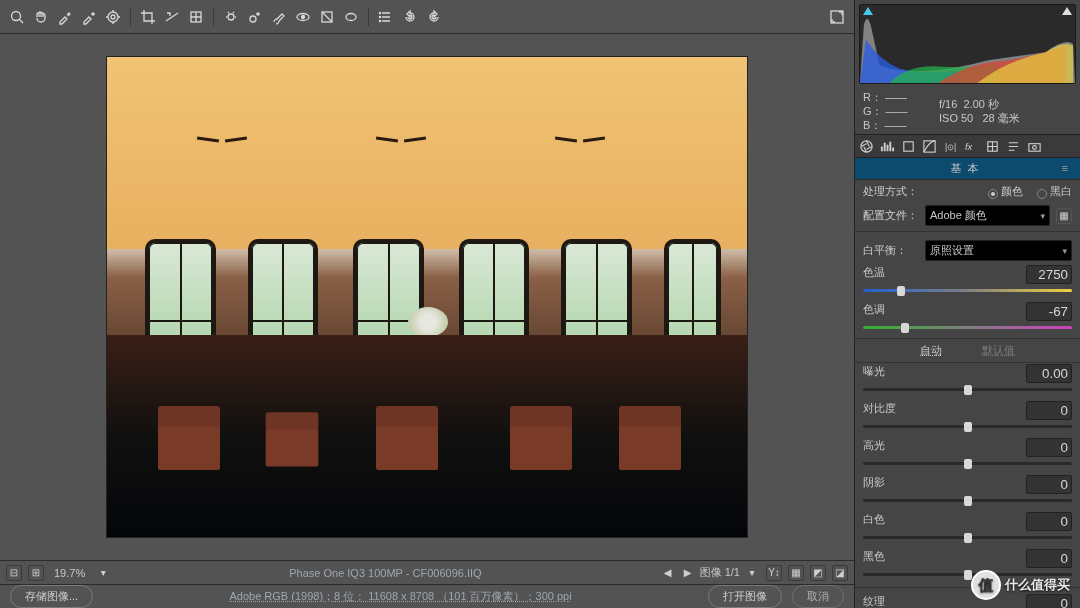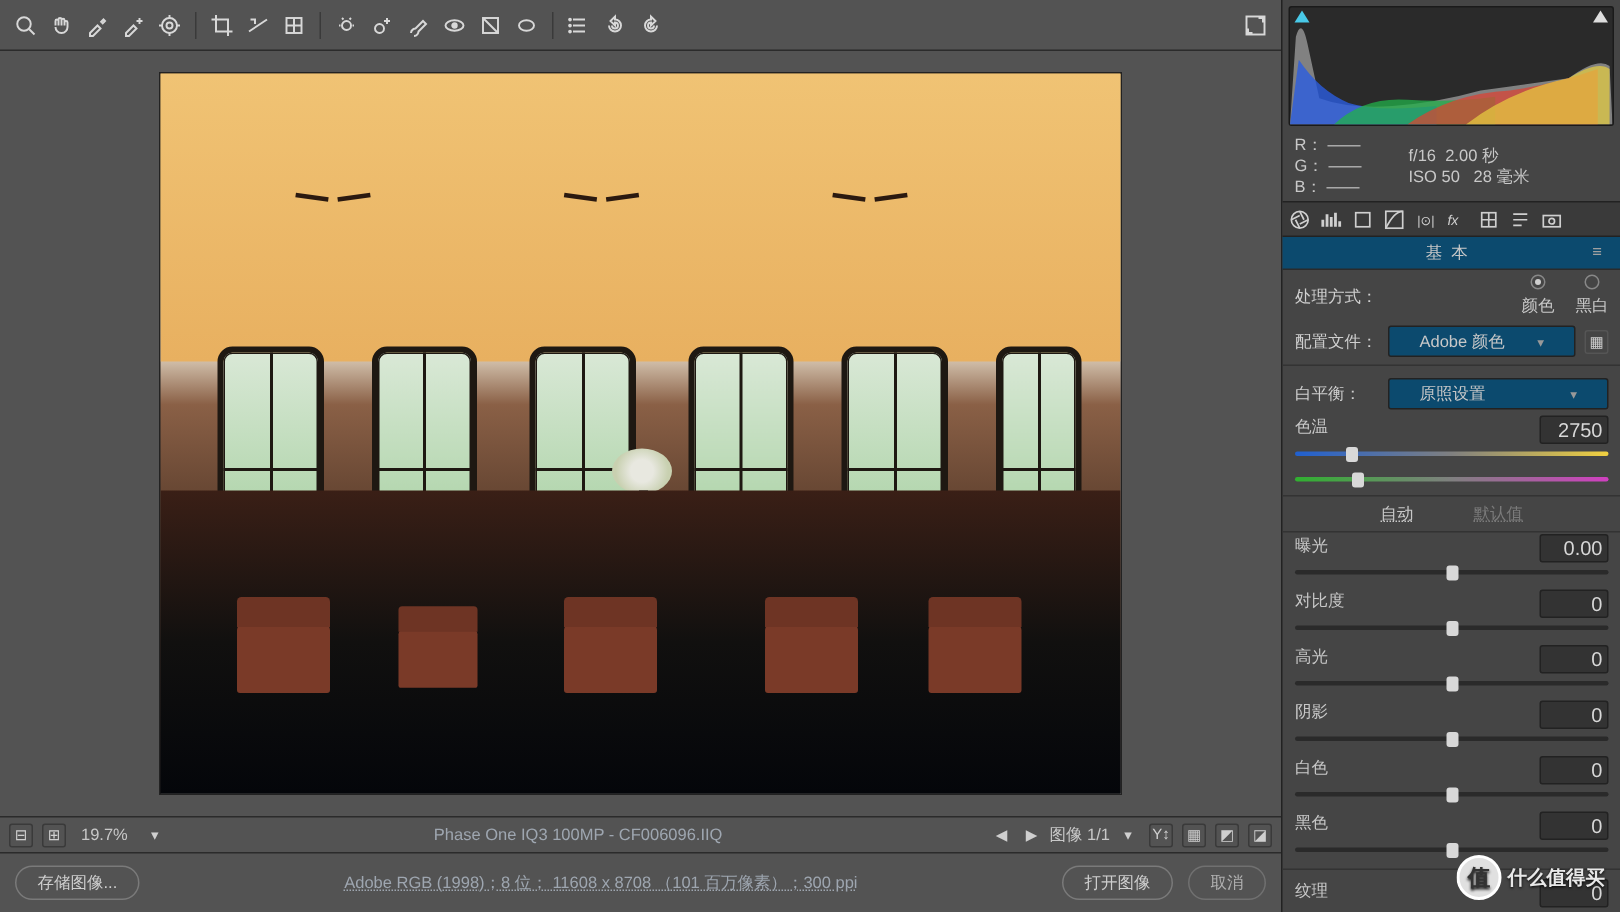--- a/index.html
+++ b/index.html
@@ -34,21 +34,21 @@
 .flowers{position:absolute;left:47%;top:52%;width:40px;height:30px;background:radial-gradient(circle,#e8e8e0 30%,#c8d0b0 70%);border-radius:50%;}
 .flowers::after{content:"";position:absolute;left:45%;top:28px;width:6px;height:34px;background:#0a0a0a;}
 
 .footer1 { height: 24px; border-top: 1px solid #2b2b2b; display: flex; align-items: center; padding: 0 6px; gap: 6px; }
 .footer1 .zoom { padding: 0 4px; }
 .footer1 .center { flex: 1; text-align: center; color: #9ea6b0; }
 .footer1 .nav { display: flex; align-items: center; gap: 4px; }
 .small-btn { width: 16px; height: 16px; display: flex; align-items: center; justify-content: center; cursor: pointer; color: #cfcfcf; border: 1px solid #3a3a3a; border-radius: 2px; font-size: 10px; }
 .small-btn.noborder{border:none}
 
-.footer2 { height: 40px; border-top: 1px solid #2b2b2b; display: flex; align-items: center; padding: 0 10px; gap: 10px; }
+.footer2 { height: 24px; border-top: 1px solid #2b2b2b; display: flex; align-items: center; padding: 0 10px; gap: 10px; }
 .footer2 .center { flex: 1; text-align: center; color: #9ea6b0; text-decoration: underline dotted; }
 .pill-btn { padding: 3px 14px; border: 1px solid #7a7a7a; border-radius: 12px; cursor: pointer; color: #cfcfcf; }
 
 
 .panel { width: 226px; background: #454545; border-left: 1px solid #222; display: flex; flex-direction: column; font-size: 11px; }
 .histogram { height: 80px; background: #2a2a2a; position: relative; margin: 4px; border: 1px solid #1a1a1a; border-radius: 2px; }
 .hist-body { position: absolute; inset: 4px 0 0 0; }
 .hist-body svg { width:100%; height:100%; }
 .tri { position:absolute; top:2px; width:0; height:0; border-left:5px solid transparent; border-right:5px solid transparent; border-bottom:8px solid #49c9e8; }
 .tri.right{ right:3px; border-bottom-color:#dedede }
@@ -61,24 +61,24 @@
 
 .tabstrip { height:24px; background:#3a3a3a; border-top:1px solid #222; border-bottom:1px solid #222; display:flex; align-items:center; padding:0 4px; gap:6px; }
 .tabstrip svg { width:15px; height:15px; stroke:#cfcfcf; fill:none; stroke-width:1.2; cursor:pointer; }
 
 .section-title { background:#0c4a6e; text-align:center; padding:3px 0; letter-spacing:6px; border-bottom:1px solid #2b2b2b; position:relative; }
 .section-title .burger{position:absolute;right:6px;top:4px;color:#a0a0a0;cursor:pointer}
 
 .row { display:flex; align-items:center; padding:3px 8px; gap:6px; min-height:22px; }
 .row .label { width:56px; color:#cfcfcf; }
 .row .ctrl { flex:1; display:flex; align-items:center; gap:4px; }
-.radio { display:flex; align-items:center; gap:3px; cursor:pointer;flex-direction:column; }
+.radio { display:flex; align-items:flex-end; gap:3px; cursor:pointer; }
 .radio .dot { width:10px;height:10px;border-radius:50%;border:1px solid #888;display:inline-block;position:relative }
 .radio.sel .dot::after{content:"";position:absolute;inset:2px;background:#cfcfcf;border-radius:50%}
-.select { flex:1; background:#0c4a6e; border:1px solid #222; border-radius:2px; padding:2px 20px; display:flex; justify-content:space-between; align-items:center; cursor:pointer; }
+.select { flex:1; background:#000000; border:1px solid #222; border-radius:2px; padding:2px 4px; display:flex; justify-content:space-between; align-items:center; cursor:pointer; }
 .select .chev{font-size:9px;color:#999}
 .icon-sq { width:16px;height:16px;border:1px solid #555;border-radius:2px;display:flex;align-items:center;justify-content:center;cursor:pointer;color:#cfcfcf;font-size:10px }
 
 .val-input { width:46px; background:#333; border:1px solid #222; border-radius:2px; text-align:right; padding:1px 3px; color:#d8d8d8 }
 
 .slider-row { padding: 1px 8px 6px; }
 .slider-head { display:flex; justify-content:space-between; align-items:flex-start; padding-bottom:1px; }
 .track { position:relative; height:10px; }
 .track .bar { position:absolute; left:0; right:0; top:4px; height:3px; background:#2a2a2a; border-radius:2px; }
 .track .bar.temp { background: linear-gradient(90deg,#2060d0 0%,#808080 50%,#f0d040 100%) }
@@ -361,20 +361,24 @@
       <div class="slider-head">
           <span>色温</span>
           <input class="val-input" value="2750" style="">
         </div>
       <div class="track">
           <div class="bar temp"></div>
           <div class="knob" style="left:18%"></div>
         </div>
     </div>
     <div class="slider-row">
+      <div class="slider-head">
+          <span>色调</span>
+          <input class="val-input" value="-67" style="">
+        </div>
       <div class="track">
           <div class="bar tint"></div>
           <div class="knob" style="left:20%"></div>
         </div>
     </div>
 
     <div class="autorow">
       <span class="u">自动</span>
       <span class="dim">默认值</span>
     </div>

